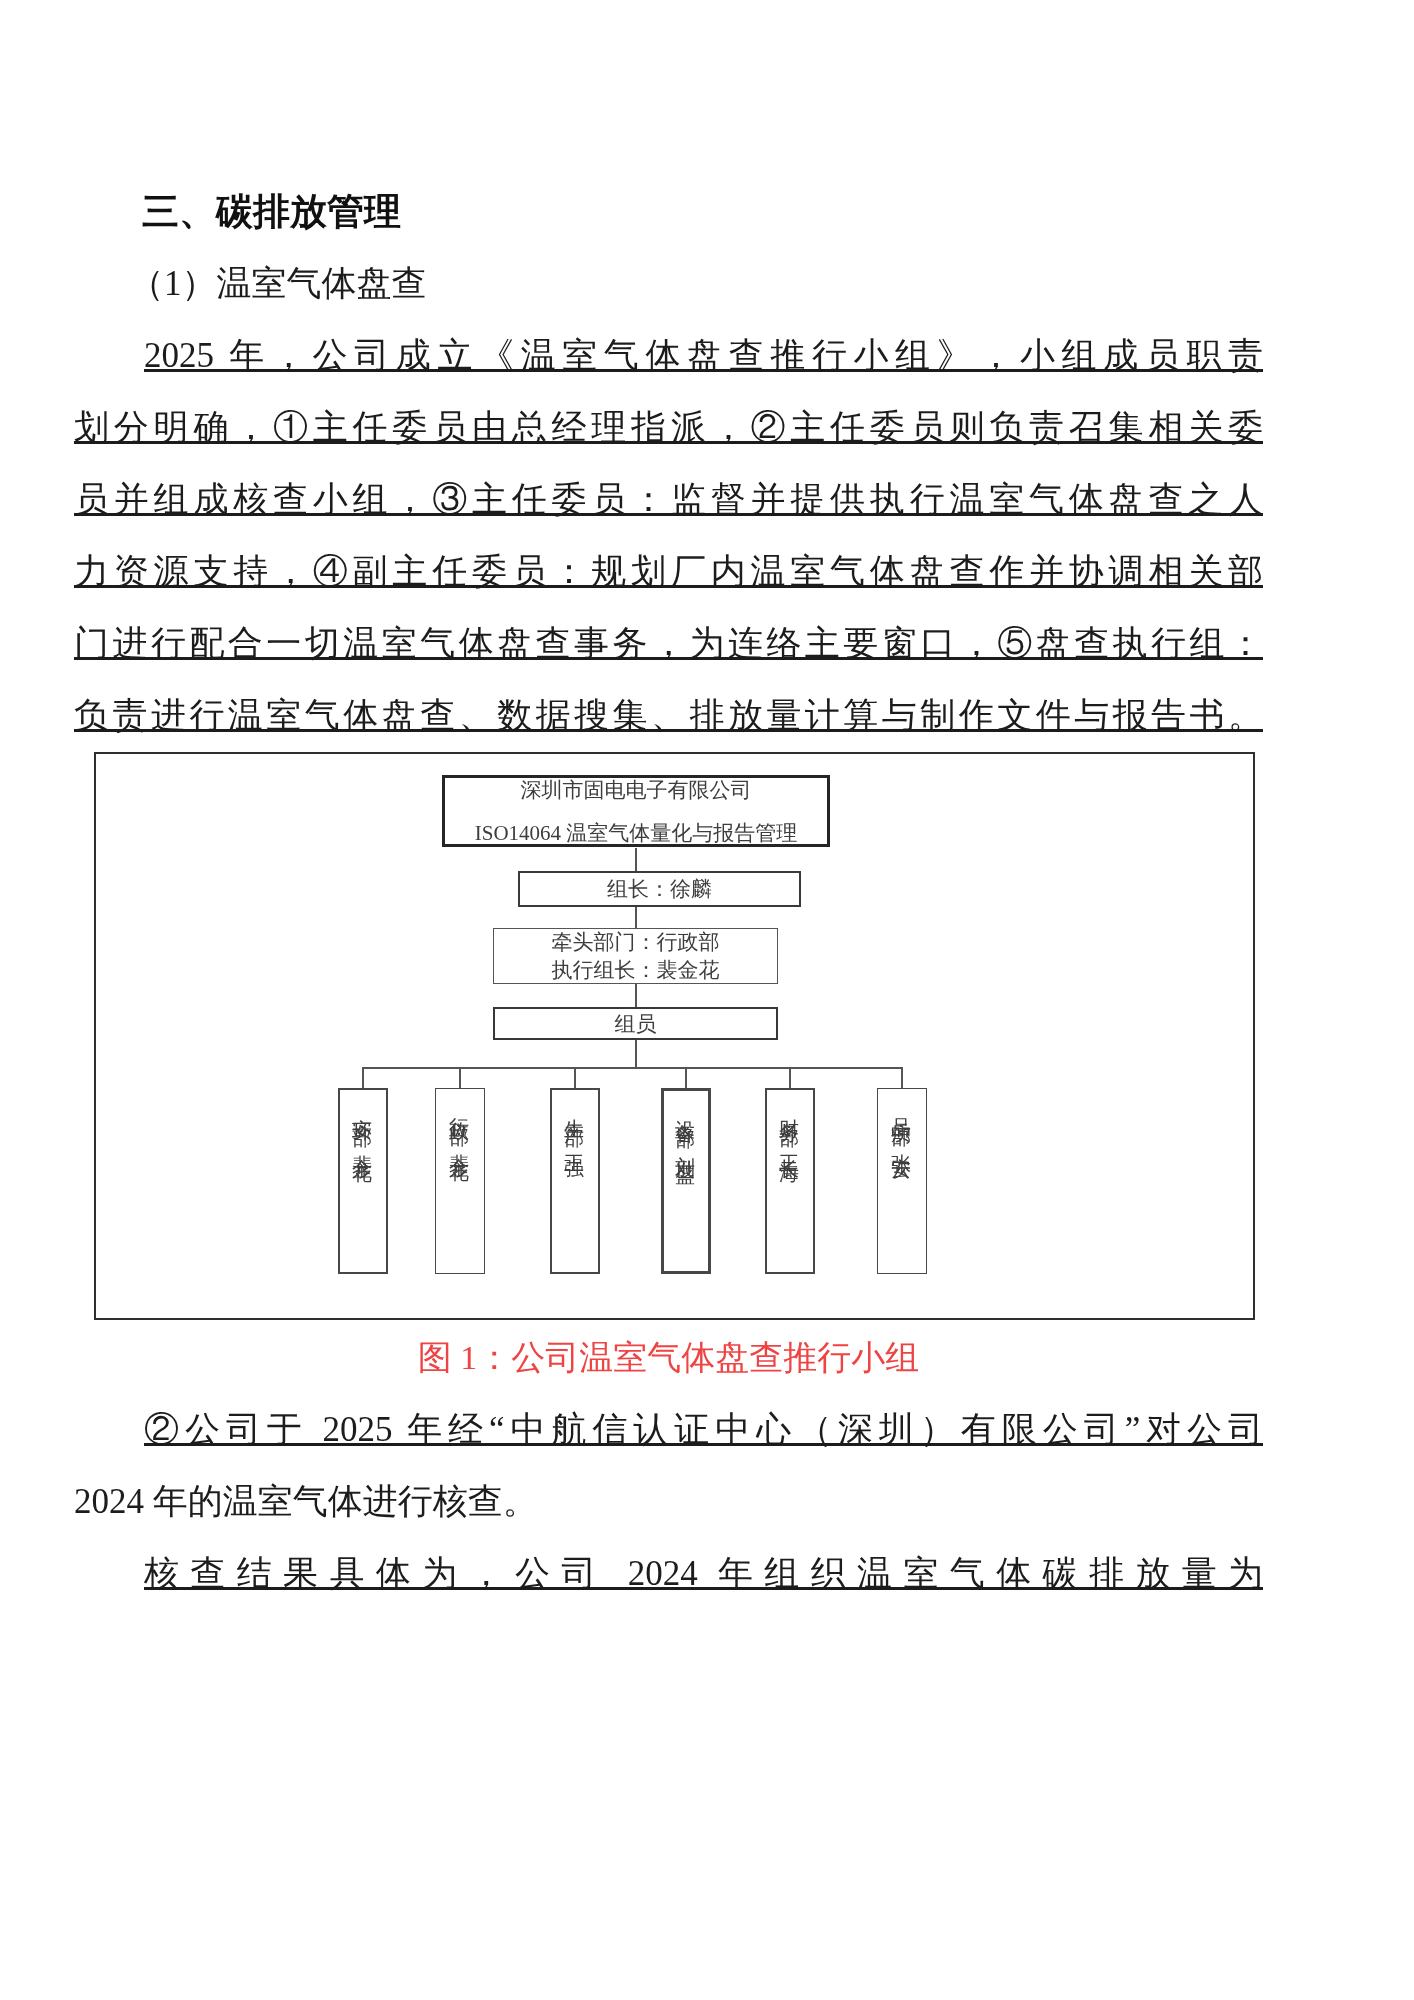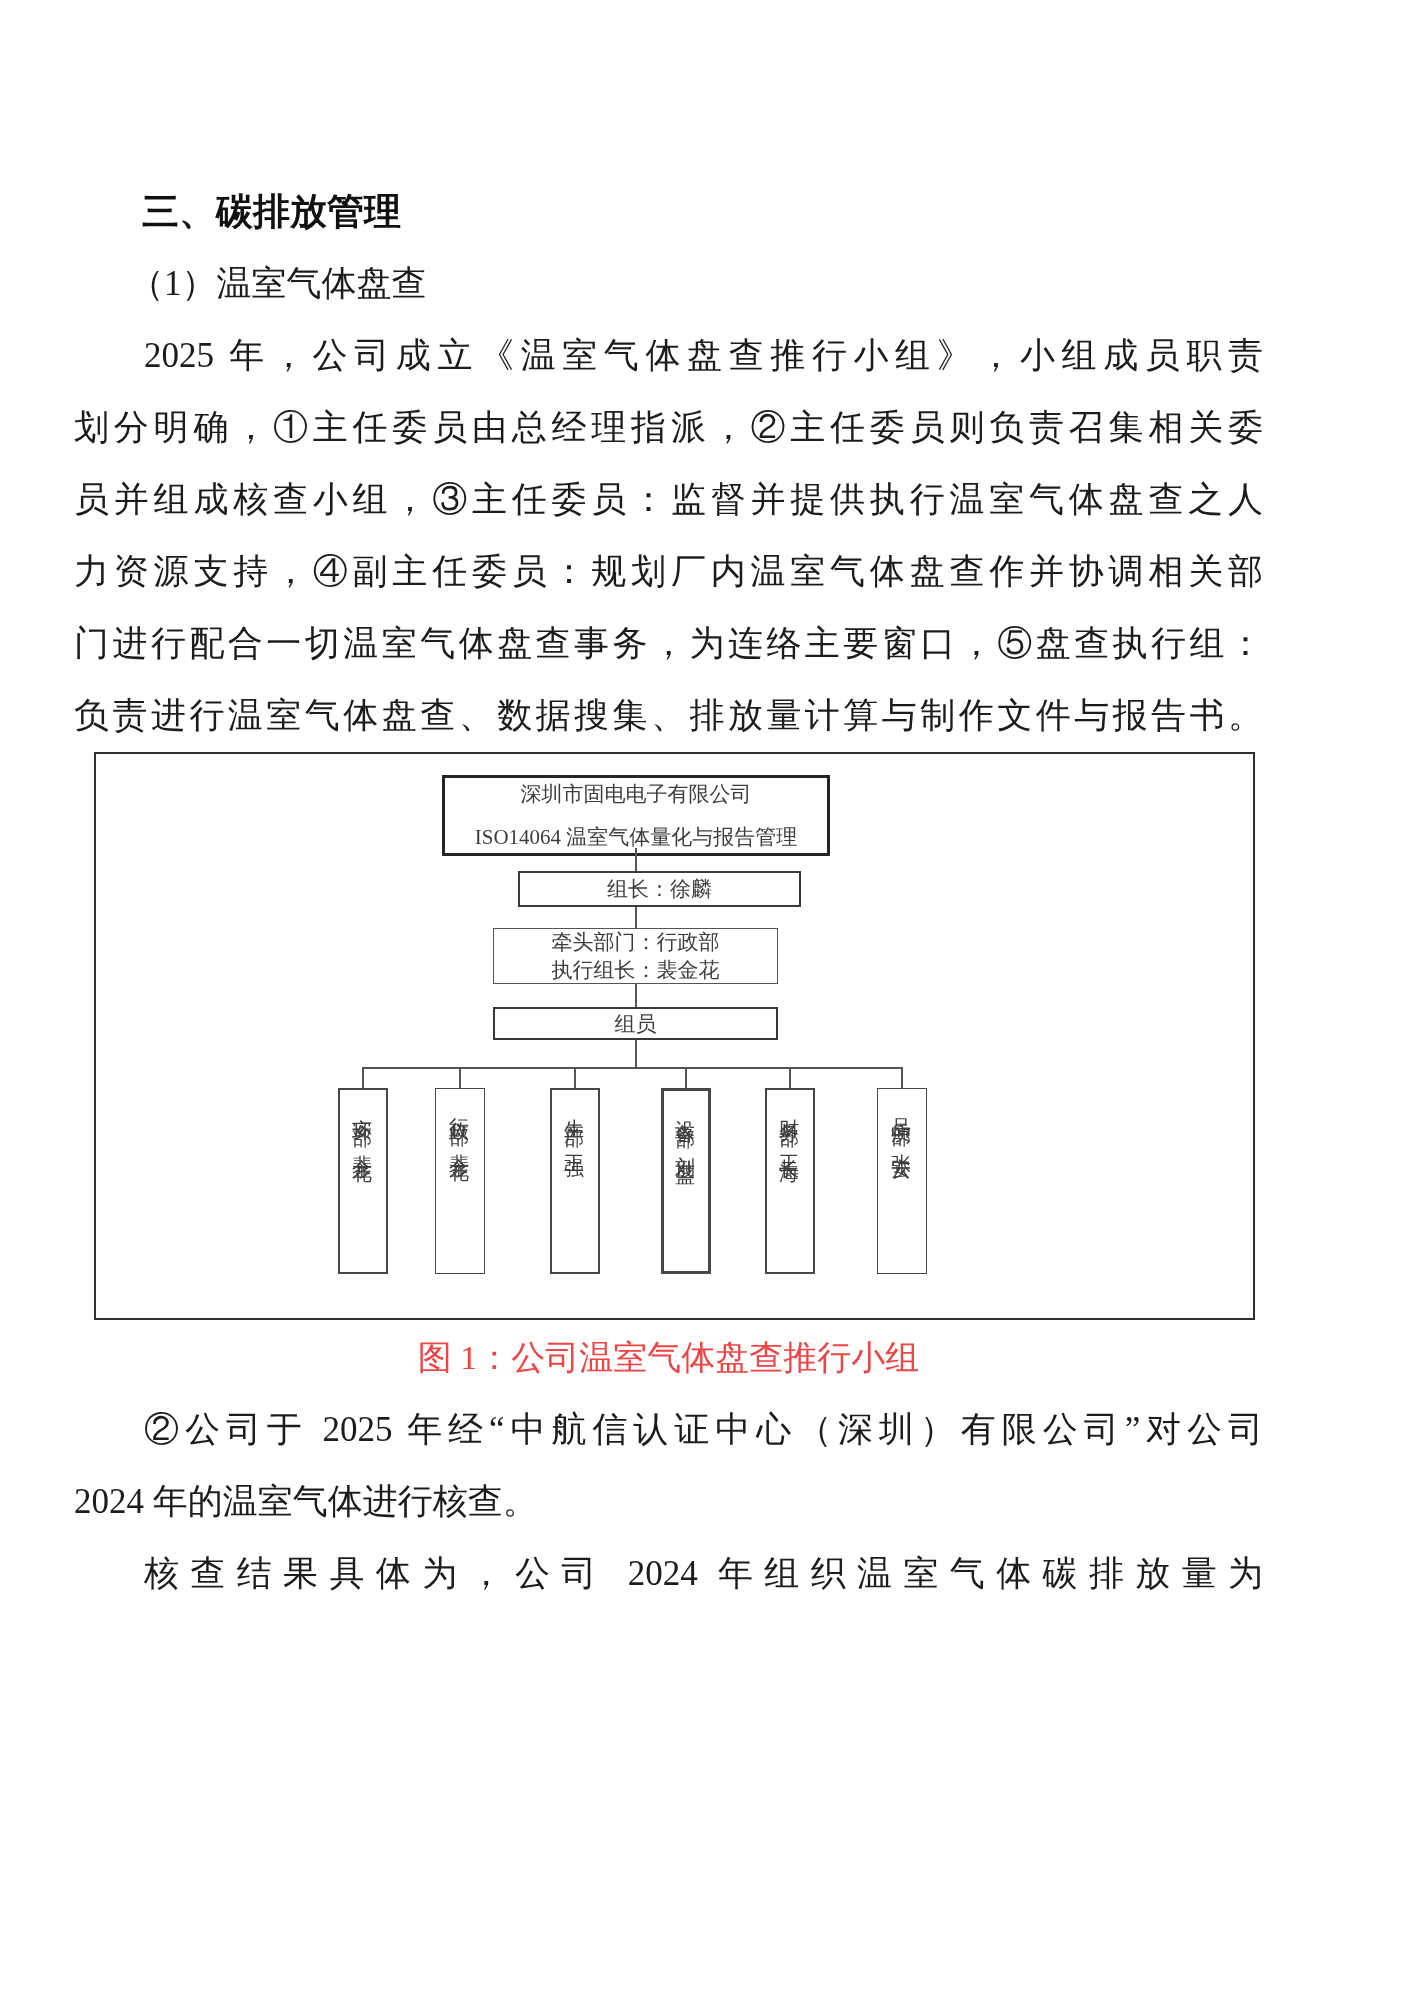--- a/index.html
+++ b/index.html
@@ -17,20 +17,21 @@
   .tline{
     height:72px;line-height:72px;font-size:35px;
     white-space:nowrap;
   }
   .wrap{white-space:normal;}
   .just{
     white-space:normal;
     text-align:justify;
     text-align-last:justify;
     text-justify:inter-ideograph;
+    text-decoration:underline;
   }
   .ind{text-indent:70px;}
   .heading{
     height:72px;line-height:72px;
     font-size:37px;font-weight:bold;color:#111;
     text-indent:68px;
   }
   .subheading{
     height:72px;line-height:72px;
     font-size:35px;margin-left:55px;
@@ -40,21 +41,21 @@
   .fig-border{
     position:absolute;left:20px;top:0;right:8px;height:564px;
     border:2px solid #2f2f2f;background:#fff;
   }
   .obox{
     position:absolute;box-sizing:border-box;background:#fff;
     color:#3d3d3d;text-align:center;
     font-size:21px;
   }
   .obox-top{
-    left:368px;top:23px;width:388px;height:81px;
+    left:368px;top:23px;width:388px;height:72px;
     border:3px solid #252525;
     display:flex;flex-direction:column;justify-content:center;gap:15px;
   }
   .obox-leader{
     left:444px;top:119px;width:283px;height:36px;line-height:33px;
     border:2px solid #3a3a3a;
   }
   .obox-dept{
     left:419px;top:176px;width:285px;height:56px;
     border:1px solid #555;

